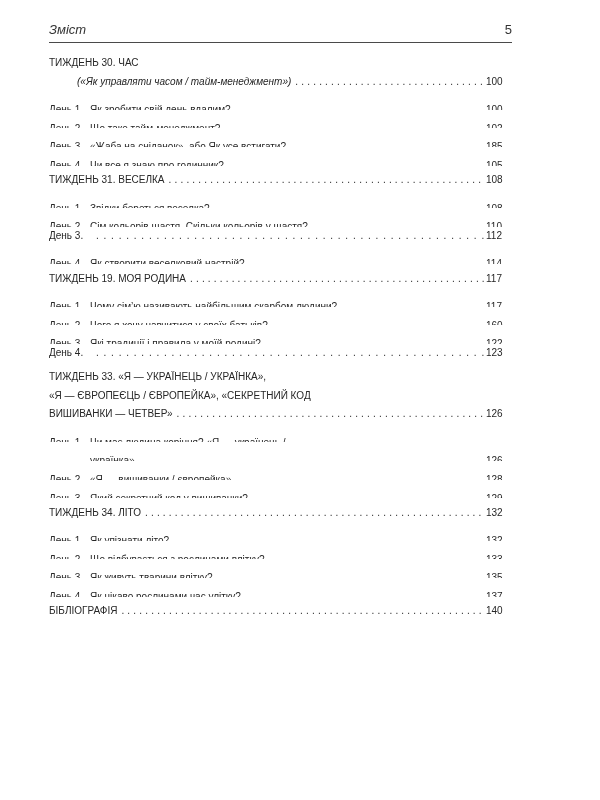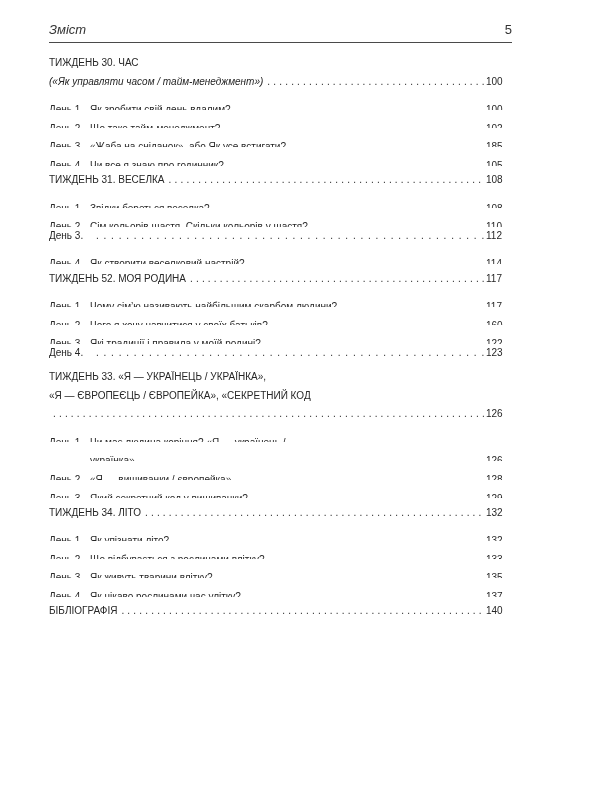--- a/index.html
+++ b/index.html
@@ -35,21 +35,21 @@
   .row {
     display: flex;
     align-items: baseline;
     white-space: nowrap;
     font-size: 10px;
     line-height: 18.6px;
     height: 18.6px;
     overflow: hidden;
   }
   .heading-row .h-text { flex: none; }
-  .h-text.it { font-style: italic; }
+  .h-text.it { font-style: italic; margin-left: 28px; }
   .day-label { flex: none; width: 41px; }
   .day-title { flex: none; margin-top: 10px; }
   .dots {
     flex: 1;
     overflow: hidden;
     margin: 0 2px 0 6px;
     letter-spacing: 1px;
     color: #2e2e2e;
   }
   .dots.hd { letter-spacing: 0.2px; margin-left: 4px; }
@@ -128,21 +128,21 @@
   </div>
         <div class="row day-row">
     <span class="day-label">День 4.</span>
     <span class="day-title">Як створити веселковий настрій?</span>
     <span class="dots">. . . . . . . . . . . . . . . . . . . . . . . . . . . . . . . . . . . . . . . . . . . . . . . . . . . . . . . . . . . . . . . . . . . . . . . . . . . . . . . . . . . . . . . . . . </span>
     <span class="pg">114</span>
   </div>
       </section>
       <section class="toc-section">
         <div class="row heading-row">
-    <span class="h-text">ТИЖДЕНЬ 52. МОЯ РОДИНА</span>
+    <span class="h-text">ТИЖДЕНЬ 19. МОЯ РОДИНА</span>
     <span class="dots hd">. . . . . . . . . . . . . . . . . . . . . . . . . . . . . . . . . . . . . . . . . . . . . . . . . . . . . . . . . . . . . . . . . . . . . . . . . . . . . . . . . . . . . . . . . . </span>
     <span class="pg">117</span>
   </div>
         <div class="row day-row">
     <span class="day-label">День 1.</span>
     <span class="day-title">Чому сім’ю називають найбільшим скарбом людини?</span>
     <span class="dots">. . . . . . . . . . . . . . . . . . . . . . . . . . . . . . . . . . . . . . . . . . . . . . . . . . . . . . . . . . . . . . . . . . . . . . . . . . . . . . . . . . . . . . . . . . </span>
     <span class="pg">117</span>
   </div>
         <div class="row day-row">
@@ -166,20 +166,21 @@
       <section class="toc-section">
         <div class="row heading-row">
     <span class="h-text">ТИЖДЕНЬ 33. «Я — УКРАЇНЕЦЬ / УКРАЇНКА»,</span>
 
   </div>
         <div class="row heading-row">
     <span class="h-text">«Я — ЄВРОПЕЄЦЬ / ЄВРОПЕЙКА», «СЕКРЕТНИЙ КОД</span>
 
   </div>
         <div class="row heading-row">
+    <span class="h-text">ВИШИВАНКИ — ЧЕТВЕР»</span>
     <span class="dots hd">. . . . . . . . . . . . . . . . . . . . . . . . . . . . . . . . . . . . . . . . . . . . . . . . . . . . . . . . . . . . . . . . . . . . . . . . . . . . . . . . . . . . . . . . . . </span>
     <span class="pg">126</span>
   </div>
         <div class="row day-row">
     <span class="day-label">День 1.</span>
     <span class="day-title">Чи має людина коріння? «Я — українець /</span>
 
   </div>
         <div class="row day-row">
     <span class="day-label"></span>

